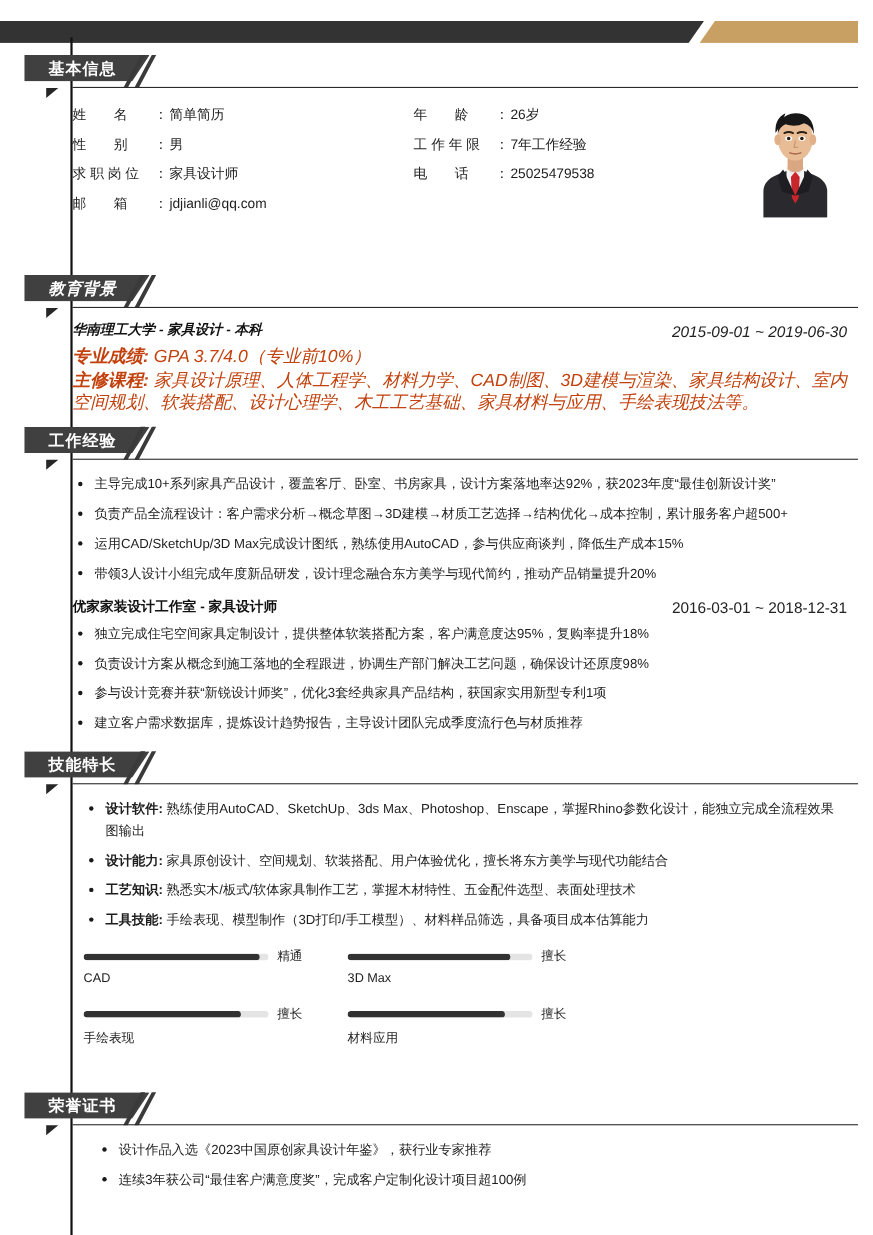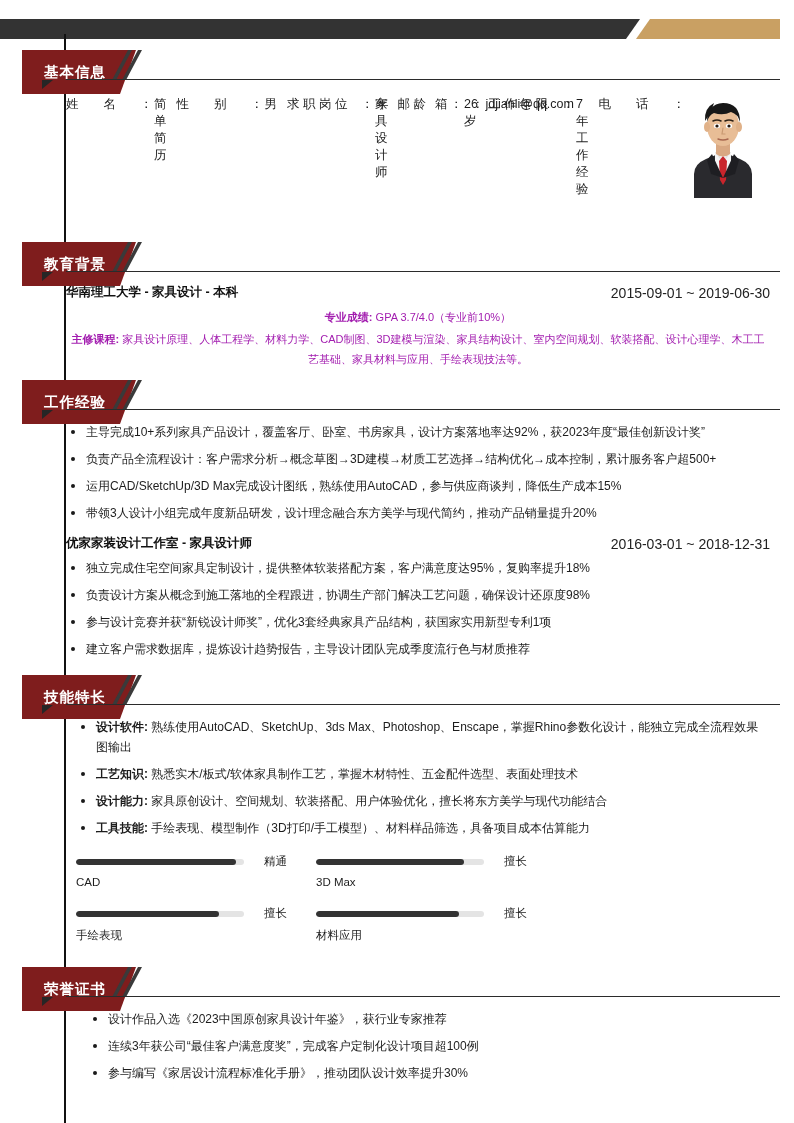--- a/index.html
+++ b/index.html
@@ -57,22 +57,22 @@
   .section { position: relative; }
 
   .sec-head {
     position: relative;
     height: 32px;
     margin-left: 22px;
   }
   .sec-tab {
     position: absolute;
     left: 0; top: 0;
-    height: 44px;
-    background: #7f1d1d;
+    height: 24px;
+    background: #404040;
     padding: 0 30px 0 22px;
     display: flex;
     align-items: center;
     clip-path: polygon(0 0, 100% 0, calc(100% - 16px) 100%, 0 100%);
     justify-content: center;
   }
   .sec-tab-label {
     color: #ffffff;
     font-size: 14.5px;
     font-weight: bold;
@@ -117,21 +117,21 @@
   }
 
   
   .info-wrap {
     display: flex;
     position: relative;
     padding-top: 4px;
   }
   .info-col {
     display: flex;
-    flex-direction: row;
+    flex-direction: column;
     gap: 10px;
   }
   .info-col.left { width: 310px; }
   .info-col.right { width: 260px; }
   .info-row {
     display: flex;
     font-size: 12.5px;
     line-height: 17px;
     color: #1d1d1d;
   }
@@ -160,25 +160,24 @@
     display: flex;
     justify-content: space-between;
     align-items: center;
     font-size: 12.5px;
     margin-bottom: 6px;
   }
   .entry-title { font-weight: bold; color: #121212; }
   .entry-date { font-size: 14px; color: #222222; }
 
   .line {
-    font-size: 11px;
+    font-size: 16px;
     line-height: 20px;
-    color: #a21caf;
+    color: #c2410c;
     margin: 2px 0;
-    text-align: center;
   }
   .line b { font-weight: bold; }
 
   ul.bullets {
     list-style: none;
     margin: 0;
     padding: 0;
   }
   ul.bullets li {
     position: relative;
@@ -205,21 +204,21 @@
     margin-top: 16px;
     padding-left: 10px;
   }
   .bar-item {
     width: 240px;
     margin-bottom: 18px;
   }
   .bar-top {
     display: flex;
     align-items: center;
-    gap: 20px;
+    gap: 8px;
   }
   .bar-track {
     width: 168px;
     height: 6px;
     background: #e4e4e4;
     border-radius: 3px;
     overflow: hidden;
   }
   .bar-fill {
     height: 6px;
@@ -342,21 +341,21 @@
             <path d="M43 40 L42 46 L45 46" stroke="#c99a72" stroke-width="1.2" fill="none" stroke-linecap="round"></path>
 
             <path d="M38 51 Q43 53 48 51" stroke="#a8674f" stroke-width="1.4" fill="none" stroke-linecap="round"></path>
           </svg>
         </div>
 
       </div>
     </div>
   </div>
 
-  <div class="section" style="margin-top:44px;">
+  <div class="section" style="margin-top:56px;font-style:italic;">
     <div class="sec-head">
       <div class="sec-tab">
         <span class="sec-tab-label">教育背景</span>
       </div>
       <div class="sec-slashes" style="left:96px;">
         <div class="sec-slash" style="left:2px;"></div>
         <div class="sec-slash" style="left:12px;"></div>
       </div>
       <div class="sec-fold"></div>
       <div class="sec-rule"></div>
@@ -430,26 +429,26 @@
       <div class="sec-fold"></div>
       <div class="sec-rule"></div>
     </div>
     <div class="sec-body">
       <ul class="bullets" style="padding-left:10px;">
         <li>
           <b>设计软件:</b>
           <span>熟练使用AutoCAD、SketchUp、3ds Max、Photoshop、Enscape，掌握Rhino参数化设计，能独立完成全流程效果图输出</span>
         </li>
         <li>
+          <b>设计能力:</b>
+          <span>家具原创设计、空间规划、软装搭配、用户体验优化，擅长将东方美学与现代功能结合</span>
+        </li>
+        <li>
           <b>工艺知识:</b>
           <span>熟悉实木/板式/软体家具制作工艺，掌握木材特性、五金配件选型、表面处理技术</span>
-        </li>
-        <li>
-          <b>设计能力:</b>
-          <span>家具原创设计、空间规划、软装搭配、用户体验优化，擅长将东方美学与现代功能结合</span>
         </li>
         <li>
           <b>工具技能:</b>
           <span>手绘表现、模型制作（3D打印/手工模型）、材料样品筛选，具备项目成本估算能力</span>
         </li>
       </ul>
 
       <div class="bars">
         <div class="bar-item">
           <div class="bar-top">
@@ -484,35 +483,34 @@
               <div class="bar-fill" style="width: 85%;"></div>
             </div>
             <span class="bar-level">擅长</span>
           </div>
           <div class="bar-name">材料应用</div>
         </div>
       </div>
     </div>
   </div>
 
-  <div class="section" style="margin-top:6px;">
+  <div class="section" style="margin-top:24px;">
     <div class="sec-head">
       <div class="sec-tab">
         <span class="sec-tab-label">荣誉证书</span>
       </div>
       <div class="sec-slashes" style="left:96px;">
         <div class="sec-slash" style="left:2px;"></div>
         <div class="sec-slash" style="left:12px;"></div>
       </div>
       <div class="sec-fold"></div>
       <div class="sec-rule"></div>
     </div>
     <div class="sec-body">
       <ul class="bullets" style="padding-left:22px;">
         <li>设计作品入选《2023中国原创家具设计年鉴》，获行业专家推荐</li>
         <li>连续3年获公司“最佳客户满意度奖”，完成客户定制化设计项目超100例</li>
-        <li>参与编写《家居设计流程标准化手册》，推动团队设计效率提升30%</li>
       </ul>
 
     </div>
   </div>
 
 </div>
 
 </body></html>

